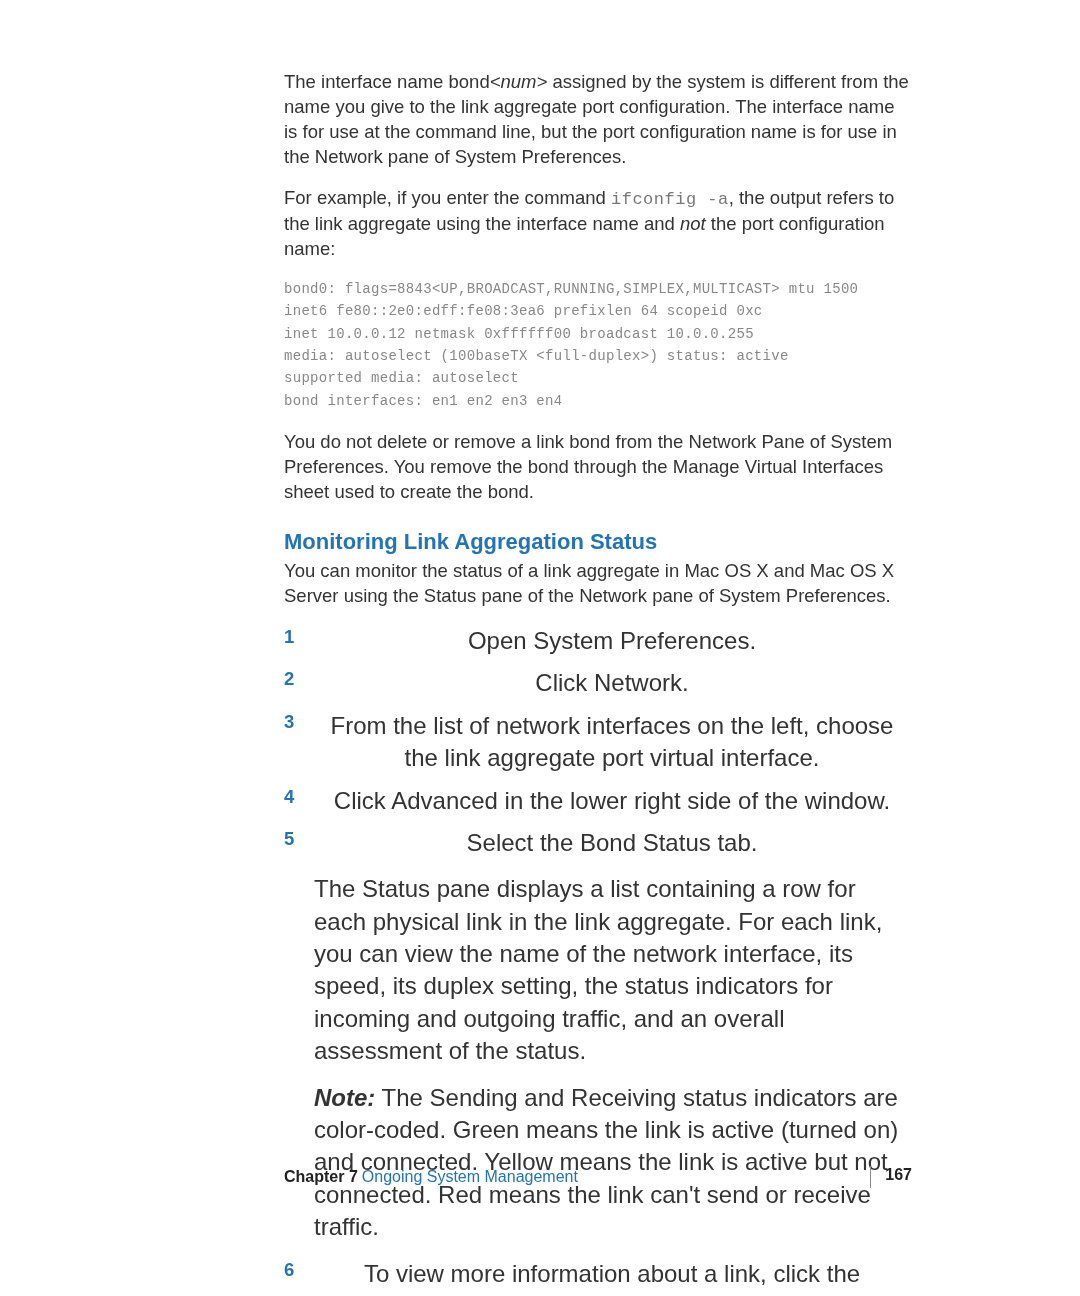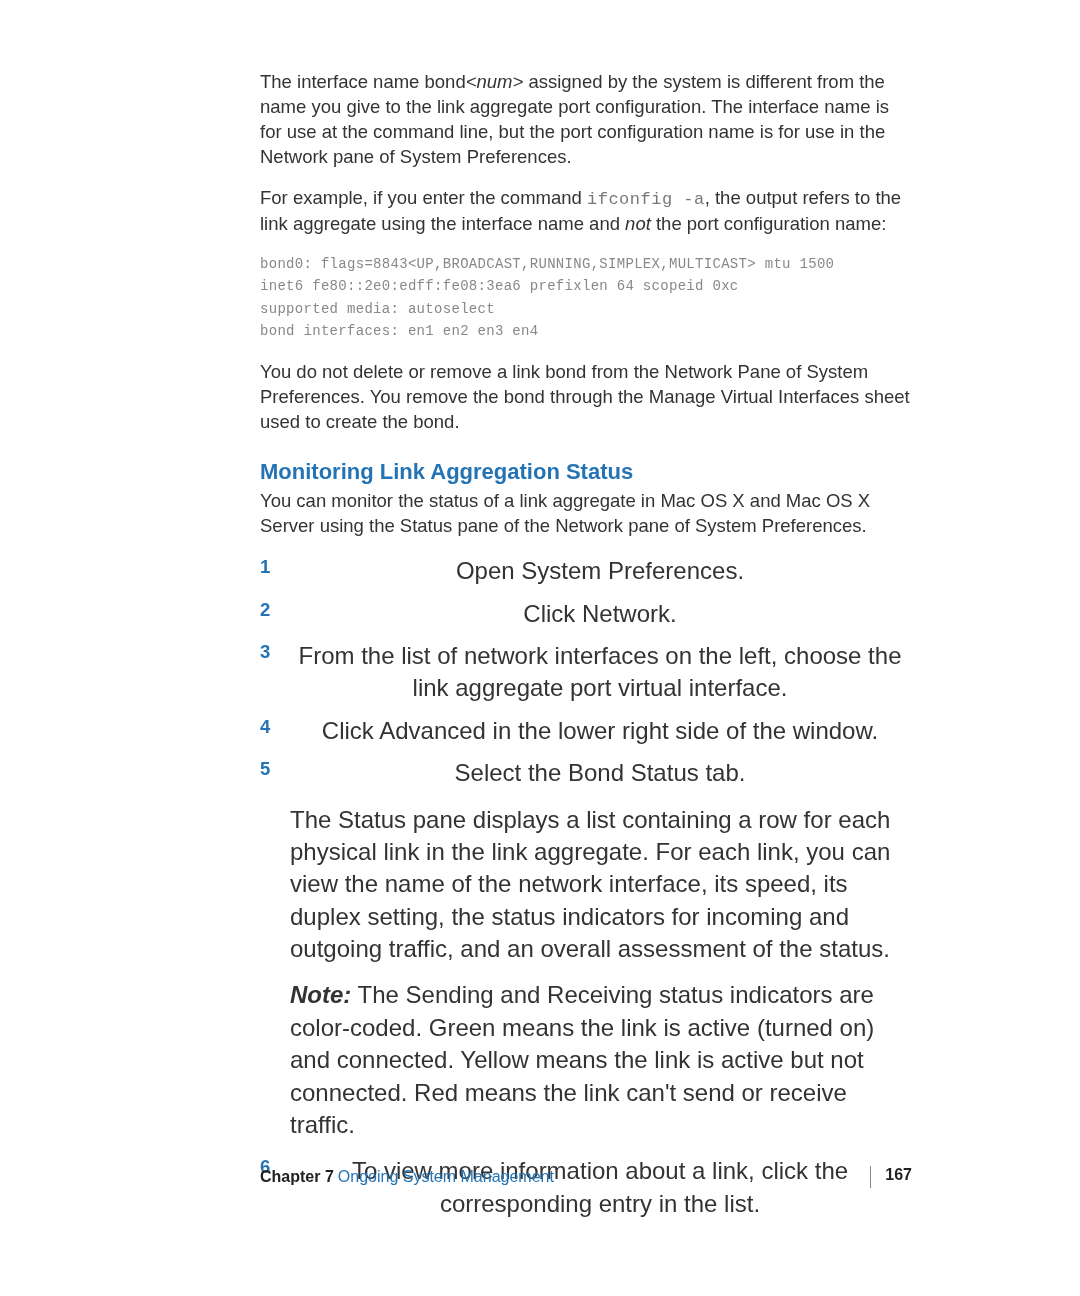--- a/index.html
+++ b/index.html
@@ -10,20 +10,21 @@
     color: #222;
     width: 1080px;
     height: 1296px;
     position: relative;
   }
   .page {
     padding: 70px 170px 0 260px;
     box-sizing: border-box;
     position: relative;
     height: 100%;
+    margin-left: 24px;
   }
   p {
     margin: 0 0 16px 0;
     font-size: 18.5px;
     line-height: 1.35;
     color: #333;
   }
   .code-inline {
     font-family: "Courier New", monospace;
     font-size: 17px;
@@ -119,20 +120,22 @@
     <span>The interface name bond</span><span class="italic">&lt;num&gt;</span><span> assigned by the system is different from the name you give to the link aggregate port configuration. The interface name is for use at the command line, but the port configuration name is for use in the Network pane of System Preferences.</span>
   </p>
 
   <p>
     <span>For example, if you enter the command </span><span class="code-inline">ifconfig -a</span><span>, the output refers to the link aggregate using the interface name and </span><span class="italic">not</span><span> the port configuration name:</span>
   </p>
 
   <div class="codeblock">
     <div>bond0: flags=8843&lt;UP,BROADCAST,RUNNING,SIMPLEX,MULTICAST&gt; mtu 1500</div>
     <div>inet6 fe80::2e0:edff:fe08:3ea6 prefixlen 64 scopeid 0xc</div>
+    <div>inet 10.0.0.12 netmask 0xffffff00 broadcast 10.0.0.255</div>
+    <div>media: autoselect (100baseTX &lt;full-duplex&gt;) status: active</div>
     <div>supported media: autoselect</div>
     <div>bond interfaces: en1 en2 en3 en4</div>
   </div>
 
   <p>You do not delete or remove a link bond from the Network Pane of System Preferences. You remove the bond through the Manage Virtual Interfaces sheet used to create the bond.</p>
 
   <h2 class="subhead">Monitoring Link Aggregation Status</h2>
 
   <p>You can monitor the status of a link aggregate in Mac OS X and Mac OS X Server using the Status pane of the Network pane of System Preferences.</p>
 

